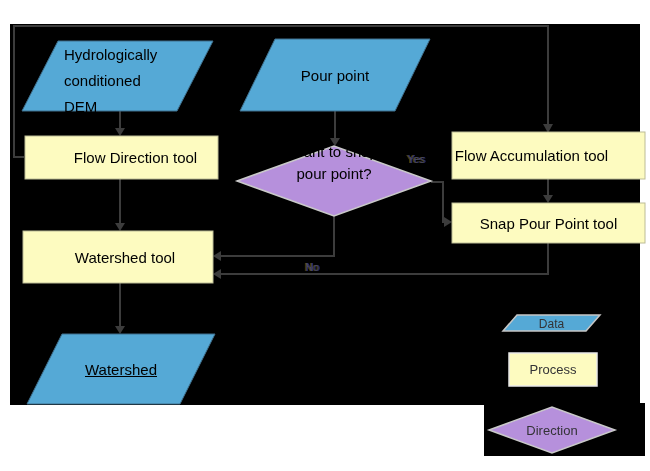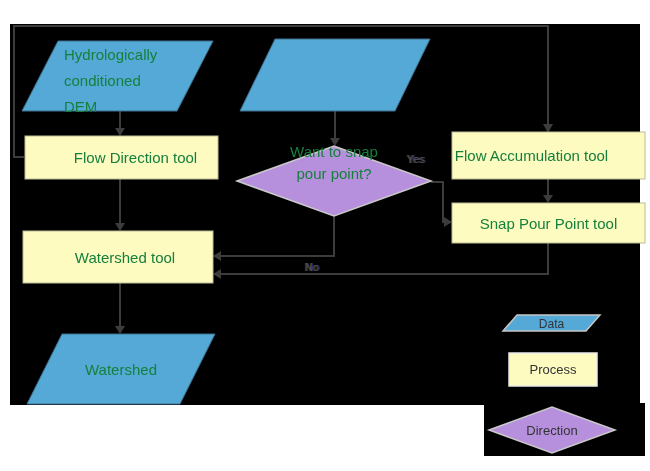--- a/index.html
+++ b/index.html
@@ -6,21 +6,21 @@
   .stage{
     position:relative;
     width:650px;height:471px;
     background:#ffffff;
     font-family:"Liberation Sans", sans-serif;
     overflow:hidden;
   }
   .stage svg{position:absolute;left:0;top:0;}
   .label{
     position:absolute;
-    color:#15803d;
+    color:#000000;
     font-size:15px;
     line-height:21px;
     display:flex;
     align-items:center;
     justify-content:center;
     text-align:center;
     white-space:pre-line;
     pointer-events:none;
   }
   .label.left-align{
@@ -91,33 +91,34 @@
 
     <polygon points="517,315 600,315 586,331 503,331" stroke-width="1.5" stroke="#c6c6c6" fill="#55a9d6"></polygon>
     <rect x="509" y="353" width="88" height="33" stroke-width="1.5" stroke="#e8e8e8" fill="#fdfbc0"></rect>
     <polygon points="489,430 552,407 615,430 552,453" stroke-width="1.5" stroke="#c9c9c9" fill="#b690dc"></polygon>
   </svg>
 
   <div class="label left-align" style="left:64px;top:42px;width:130px;height:70px;">Hydrologically
 conditioned
 DEM</div>
 
+  <div class="label" style="left:240px;top:39px;width:190px;height:72px;">Pour point</div>
 
   <div class="label" style="left:25px;top:136px;width:193px;height:43px;padding-left:14px;">Flow Direction tool</div>
 
   <div class="label" style="left:452px;top:132px;width:159px;height:47px;">Flow Accumulation tool</div>
 
   <div class="label" style="left:452px;top:203px;width:193px;height:40px;">Snap Pour Point tool</div>
 
   <div class="label" style="left:237px;top:128px;width:194px;height:70px;line-height:22px;">Want to snap
 pour point?</div>
 
   <div class="label" style="left:23px;top:231px;width:204px;height:52px;">Watershed tool</div>
 
-  <div class="label" style="left:27px;top:334px;width:188px;height:70px;">Watershed</div>
+  <div class="label" style="left:27px;top:334px;width:188px;height:70px;text-decoration:underline;">Watershed</div>
 
   <div class="edge-label" style="left:407px;top:153px;">Yes</div>
 
   <div class="edge-label" style="left:305px;top:213px;margin-top:48px;">No</div>
 
   <div class="legend-label" style="left:503px;top:314px;width:97px;height:20px;font-size:12px;">Data</div>
 
   <div class="legend-label" style="left:509px;top:353px;width:88px;height:33px;">Process</div>
 
   <div class="legend-label" style="left:489px;top:416px;width:126px;height:28px;">Direction</div>

